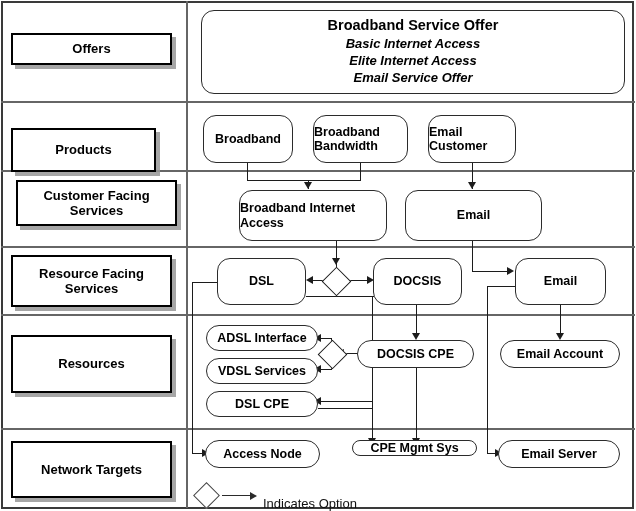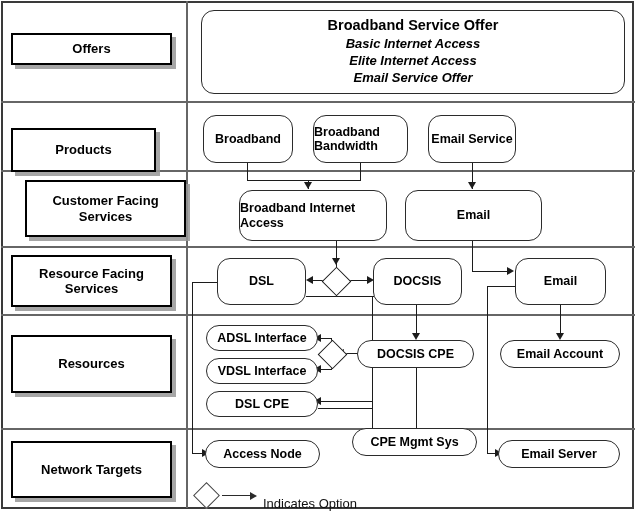--- a/index.html
+++ b/index.html
@@ -55,35 +55,35 @@
 
   <div class="hdiv" style="top:101px;"></div>
   <div class="hdiv" style="top:170px;"></div>
   <div class="hdiv" style="top:246px;"></div>
   <div class="hdiv" style="top:314px;"></div>
   <div class="hdiv" style="top:428px;"></div>
   <div class="vdiv" style="left:186px;height:507px;"></div>
 
   <div class="plate" style="left:11px;top:33px;width:161px;height:32px;">Offers</div>
   <div class="plate" style="left:11px;top:128px;width:145px;height:44px;">Products</div>
-  <div class="plate" style="left:25px;top:180px;width:161px;height:57px;">Customer Facing Services</div>
+  <div class="plate" style="left:16px;top:180px;width:161px;height:46px;">Customer Facing Services</div>
   <div class="plate" style="left:11px;top:255px;width:161px;height:52px;">Resource Facing Services</div>
   <div class="plate" style="left:11px;top:335px;width:161px;height:58px;">Resources</div>
   <div class="plate" style="left:11px;top:441px;width:161px;height:57px;">Network Targets</div>
 
   <div class="node rnd offer" style="left:201px;top:10px;width:424px;height:84px;">
     <div class="t">Broadband Service Offer</div>
     <div class="s">Basic Internet Access</div>
     <div class="s">Elite Internet Access</div>
     <div class="s">Email Service Offer</div>
   </div>
 
   <div class="node rnd" style="left:203px;top:115px;width:90px;height:48px;">Broadband</div>
   <div class="node rnd" style="left:313px;top:115px;width:95px;height:48px;">Broadband Bandwidth</div>
-  <div class="node rnd" style="left:428px;top:115px;width:88px;height:48px;">Email Service</div>
+  <div class="node rnd" style="left:428px;top:115px;width:88px;height:48px;">Email Customer</div>
 
   <div class="lnk v" style="left:247px;top:163px;height:18px;"></div>
   <div class="lnk v" style="left:360px;top:163px;height:18px;"></div>
   <div class="lnk h" style="left:247px;top:180px;width:114px;"></div>
   <div class="lnk v" style="left:308px;top:180px;height:9px;"></div>
   <div class="arrow down" style="left:304px;top:182px;"></div>
 
   <div class="lnk v" style="left:472px;top:163px;height:26px;"></div>
   <div class="arrow down" style="left:468px;top:182px;"></div>
 
@@ -135,31 +135,31 @@
 
   <div class="lnk v" style="left:560px;top:305px;height:33px;"></div>
   <div class="arrow down" style="left:556px;top:333px;"></div>
 
   <div class="lnk h" style="left:487px;top:286px;width:29px;"></div>
   <div class="lnk v" style="left:487px;top:286px;height:167px;"></div>
   <div class="lnk h" style="left:487px;top:453px;width:12px;"></div>
   <div class="arrow right" style="left:495px;top:449px;"></div>
 
   <div class="node pill" style="left:206px;top:325px;width:112px;height:26px;">ADSL Interface</div>
-  <div class="node pill" style="left:206px;top:358px;width:112px;height:26px;">VDSL Interface</div>
+  <div class="node pill" style="left:206px;top:358px;width:112px;height:26px;">VDSL Services</div>
   <div class="node pill" style="left:206px;top:391px;width:112px;height:26px;">DSL CPE</div>
   <div class="node pill" style="left:357px;top:340px;width:117px;height:28px;">DOCSIS CPE</div>
   <div class="node pill" style="left:500px;top:340px;width:120px;height:28px;">Email Account</div>
 
   <div class="lnk v" style="left:416px;top:368px;height:76px;"></div>
   <div class="arrow down" style="left:412px;top:438px;"></div>
   <div class="arrow down" style="left:368px;top:438px;"></div>
 
   <div class="node pill" style="left:205px;top:440px;width:115px;height:28px;">Access Node</div>
-  <div class="node pill" style="left:352px;top:428px;width:125px;height:28px;">CPE Mgmt Sys</div>
+  <div class="node pill" style="left:352px;top:440px;width:125px;height:16px;">CPE Mgmt Sys</div>
   <div class="node pill" style="left:498px;top:440px;width:122px;height:28px;">Email Server</div>
 
   <div class="legend" style="left:197px;top:480px;">
     <div class="dm"></div>
     <div class="ln"></div>
     <div class="ah"></div>
     <div class="tx">Indicates Option</div>
   </div>
 
 </div>

